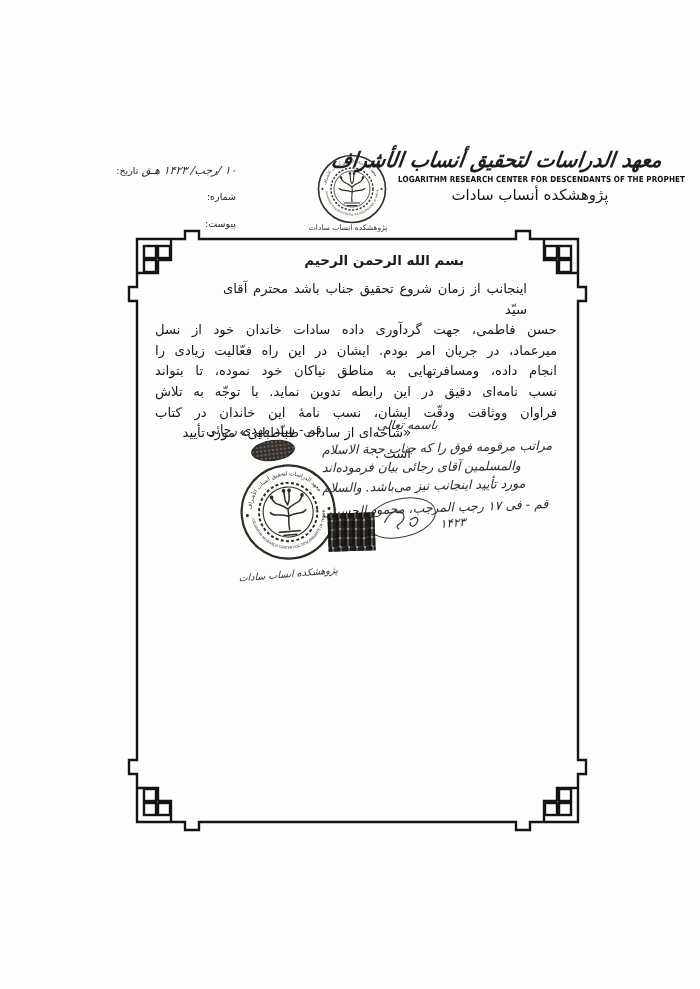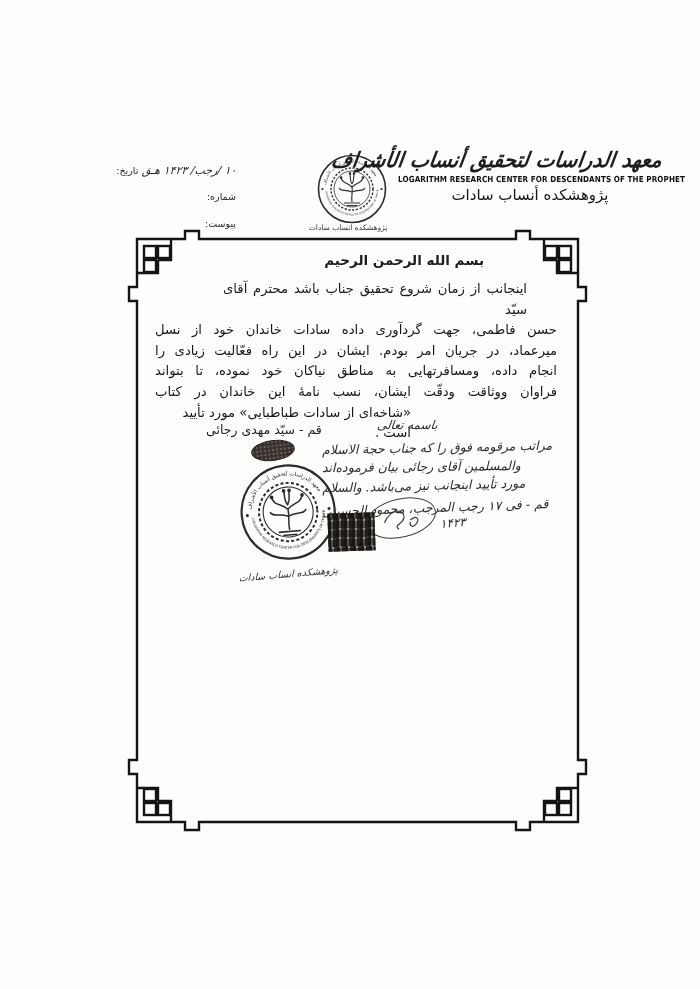--- a/index.html
+++ b/index.html
@@ -34,21 +34,21 @@
   .seal2-wrap{left:234px;top:462px;width:110px;transform:rotate(-5deg);}
   .seal2-svg{width:100px;height:100px;display:block;margin:0 auto;}
   .seal2-caption{font-size:9.5px;text-align:center;direction:rtl;margin-top:2px;color:#2e2e2e;font-style:italic;}
   .seal-ink{color:#2f2b28;}
 
   
   .frame-svg{left:127px;top:229px;}
   .fr{stroke:#141414;stroke-width:2.4;fill:none;}
 
   
-  .basmala{left:372px;top:252px;width:112px;text-align:center;font-size:13.5px;font-weight:bold;direction:rtl;white-space:nowrap;}
+  .basmala{left:352px;top:252px;width:112px;text-align:center;font-size:13.5px;font-weight:bold;direction:rtl;white-space:nowrap;}
   .body-block{left:155px;top:279px;width:402px;font-size:13.2px;line-height:20.6px;color:#171717;}
   .bline{direction:rtl;text-align:justify;text-align-last:justify;}
   .bline.first{margin-right:30px;margin-left:68px;}
   .lastline{direction:rtl;text-align:right;margin-right:146px;}
   .attestation{left:206px;top:422px;width:130px;font-size:12.5px;direction:rtl;text-align:left;white-space:nowrap;}
 
   
   .endorse{left:322px;top:415px;width:250px;font-size:12.5px;line-height:19px;color:#262626;}
   .e-head{text-align:center;padding-left:55px;font-size:12px;margin-bottom:3px;}
   .e-line{direction:rtl;text-align:right;}
@@ -145,20 +145,21 @@
     <use href="#corner-tl" transform="translate(461,603) scale(-1,-1)"></use>
   </svg>
 
   <div class="abs basmala">بسم الله الرحمن الرحیم</div>
 
   <div class="abs body-block">
     <div class="bline first">اینجانب از زمان شروع تحقیق جناب باشد محترم آقای سیّد</div>
     <div class="bline">حسن فاطمی، جهت گردآوری داده سادات خاندان خود از نسل</div>
     <div class="bline">میرعماد، در جریان امر بودم. ایشان در این راه فعّالیت زیادی را</div>
     <div class="bline">انجام داده، ومسافرتهایی به مناطق نیاکان خود نموده، تا بتواند</div>
+    <div class="bline">نسب نامه‌ای دقیق در این رابطه تدوین نماید. با توجّه به تلاش</div>
     <div class="bline">فراوان ووثاقت ودقّت ایشان، نسب نامۀ این خاندان در کتاب</div>
     <div class="lastline">«شاخه‌ای از سادات طباطبایی» مورد تأیید است .</div>
   </div>
 
   <div class="abs attestation">قم - سیّد مهدی رجائی</div>
 
   <div class="abs oval-stamp"></div>
 
   <div class="abs seal2-wrap">
     <svg class="seal2-svg seal-ink" viewBox="0 0 72 72">

